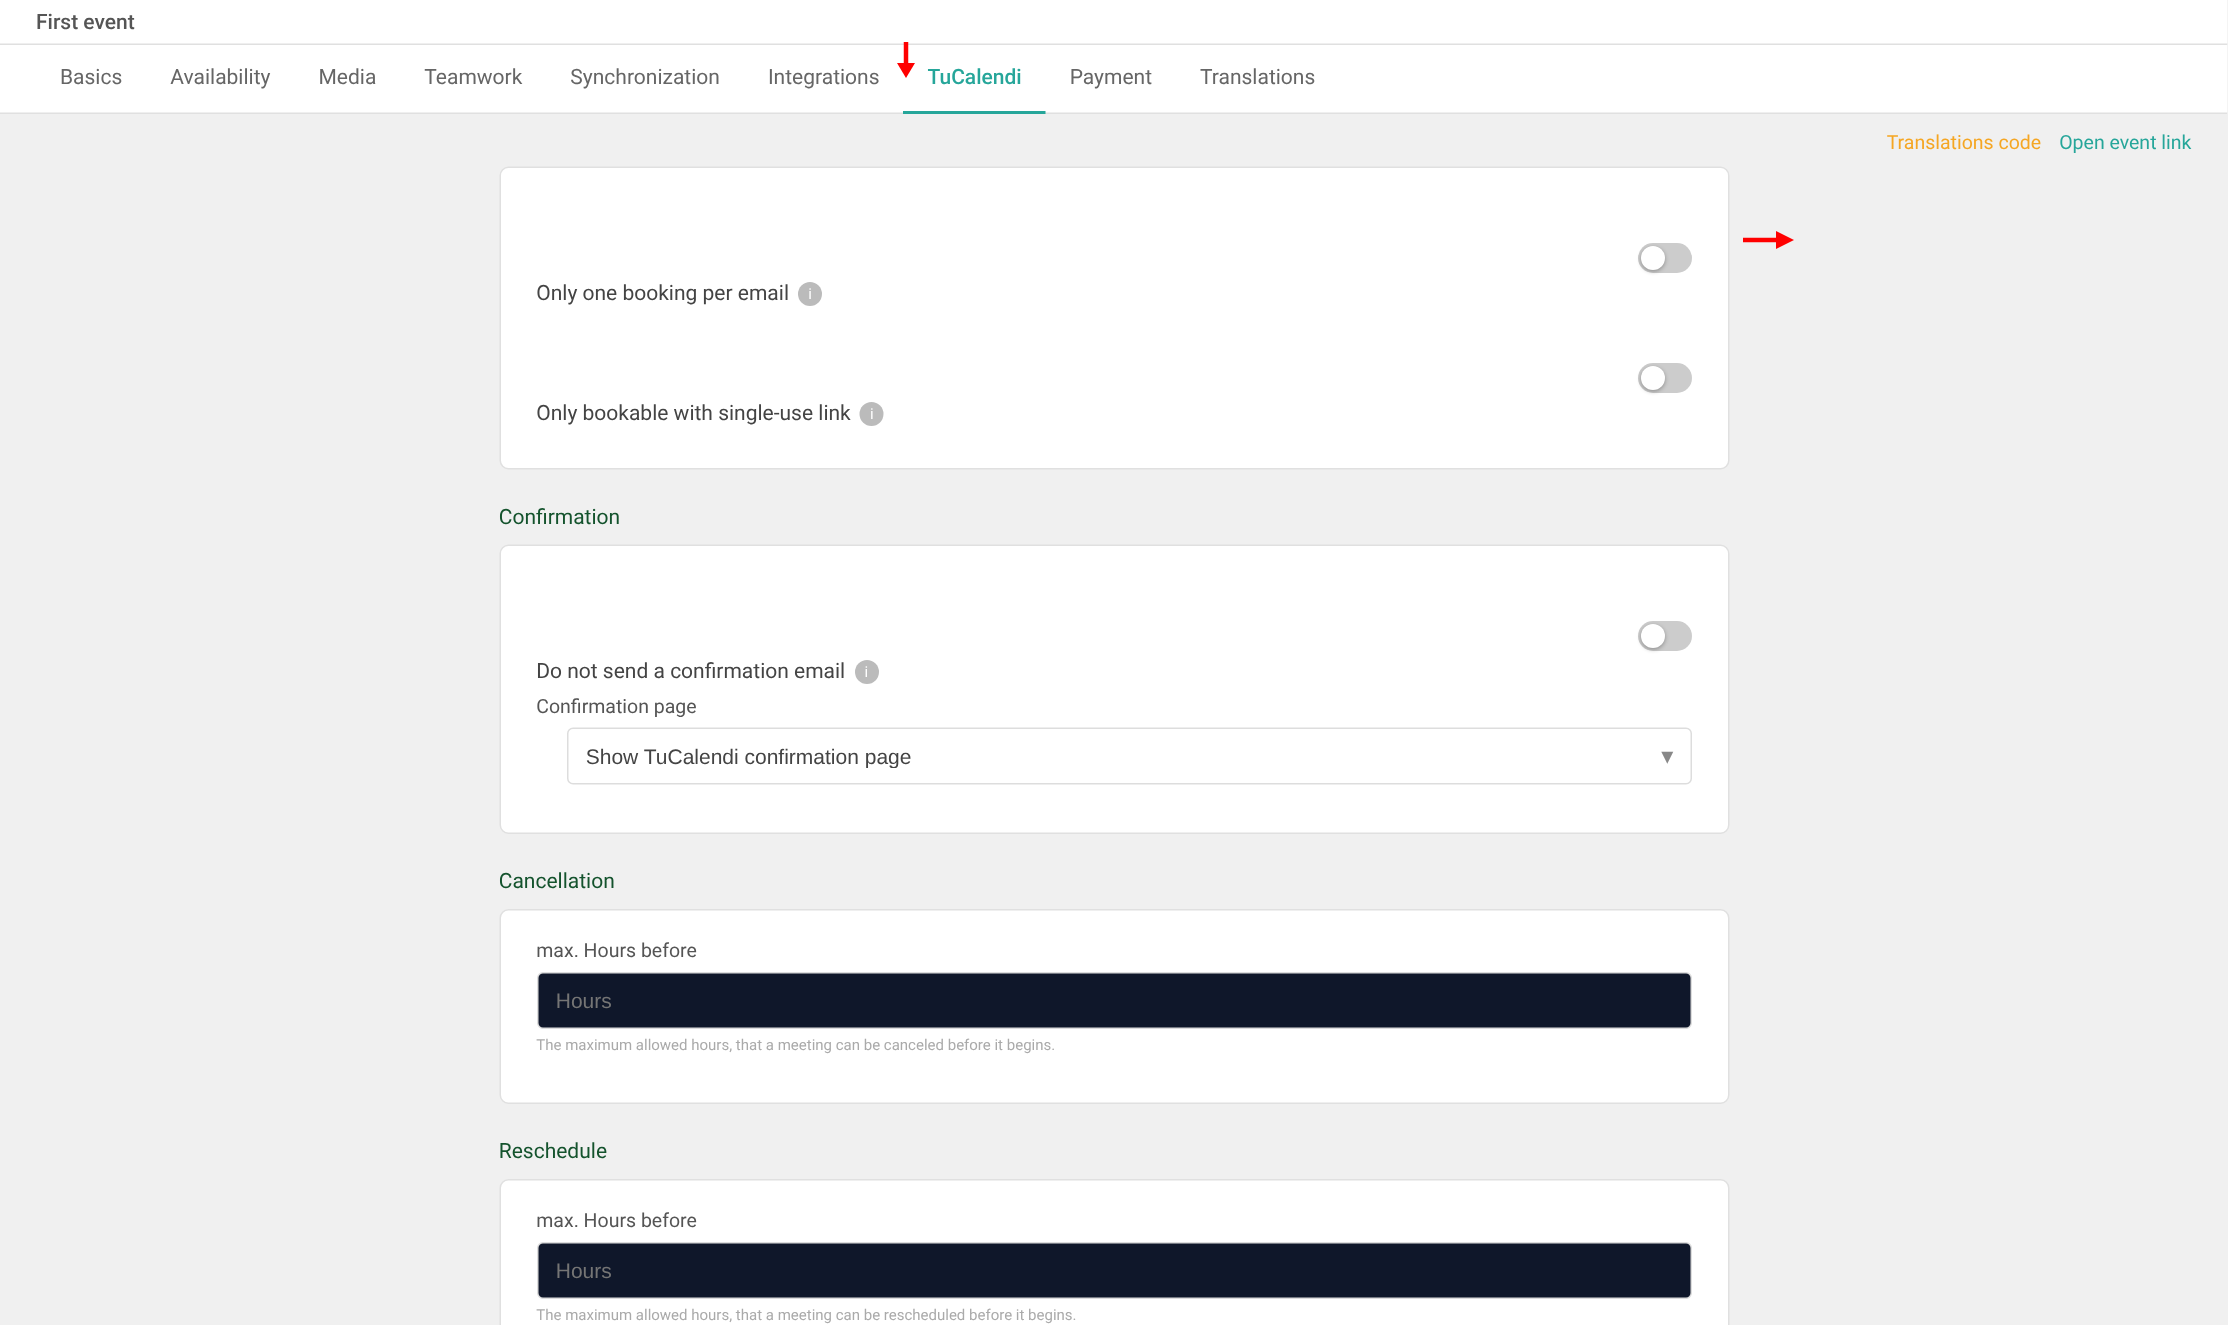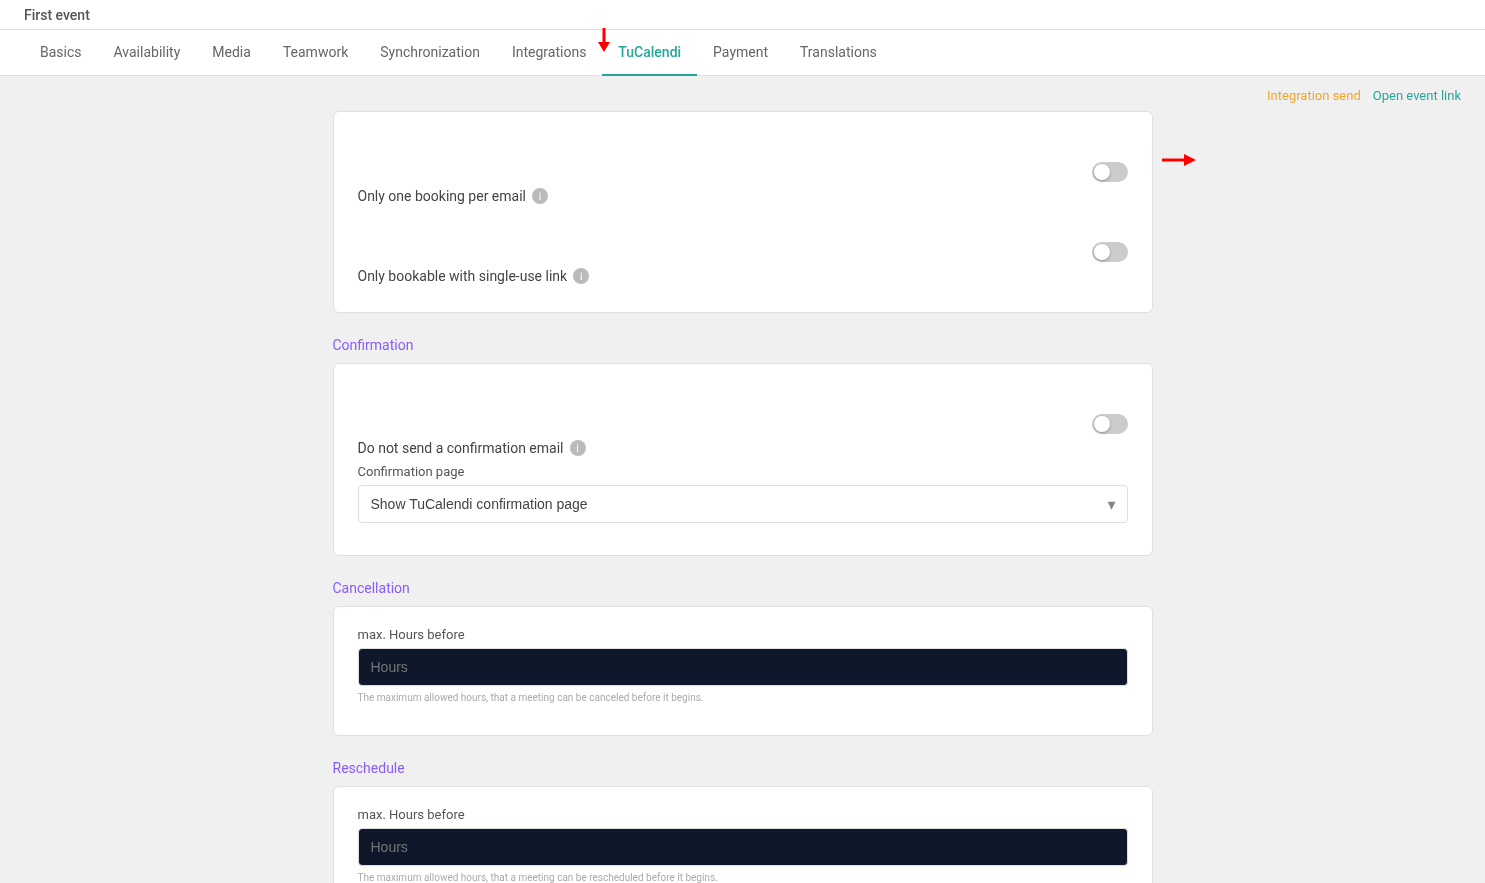--- a/index.html
+++ b/index.html
@@ -16,21 +16,21 @@
 
     
     .top-actions { display: flex; justify-content: flex-end; padding: 12px 24px 8px; gap: 12px; }
     .action-link { color: #f5a623; font-size: 13px; cursor: pointer; text-decoration: none; }
     .action-link.teal { color: #26a69a; }
 
     
     .card { background: #fff; border-radius: 6px; border: 1px solid #e0e0e0; margin-bottom: 24px; padding: 20px 24px; position: relative; }
 
     
-    .section-label { font-size: 14px; color: #8b5cf6; margin-bottom: 10px; text-align: right; }
+    .section-label { font-size: 14px; color: #14532d; margin-bottom: 10px; text-align: right; }
 
     
     .toggle-row { display: flex; align-items: center; justify-content: space-between; padding: 8px 0; }
     .toggle-label { display: flex; align-items: center; gap: 6px; font-size: 14px; color: #444; margin-top: 48px; }
     .info-icon { width: 16px; height: 16px; border-radius: 50%; background: #bbb; color: #fff; font-size: 10px; display: inline-flex; align-items: center; justify-content: center; cursor: pointer; flex-shrink: 0; }
 
     
     .toggle { position: relative; width: 36px; height: 20px; cursor: pointer; }
     .toggle input { opacity: 0; width: 0; height: 0; }
     .toggle-track { position: absolute; top: 0; left: 0; right: 0; bottom: 0; background: #ccc; border-radius: 10px; transition: background 0.2s; }
@@ -38,21 +38,21 @@
     .toggle input:checked + .toggle-track { background: #26a69a; }
     .toggle input:checked + .toggle-track + .toggle-thumb { transform: translateX(16px); }
 
     
     .form-group { margin-bottom: 12px; }
     .form-label { font-size: 13px; color: #555; margin-bottom: 6px; display: block; }
     .form-input { width: 100%; border: 1px solid #ddd; border-radius: 4px; padding: 10px 12px; font-size: 14px; color: #999; outline: none; background: #0f172a; }
     .form-hint { font-size: 10px; color: #aaa; margin-top: 6px; }
 
     
-    .form-select-wrapper { position: relative; }
+    .form-select-wrapper { position: relative; margin-left: 20px; }
     .form-select { width: 100%; border: 1px solid #ddd; border-radius: 4px; padding: 10px 40px 10px 12px; font-size: 14px; color: #444; outline: none; background: #fff; appearance: none; cursor: pointer; }
     .select-arrow { position: absolute; right: 12px; top: 50%; transform: translateY(-50%); color: #888; pointer-events: none; font-size: 16px; }
 
     
     .nav-wrapper { position: relative; }
 
     
     .page-wrapper { max-width: 1485px; background: #f0f0f0; min-height: 883px; }
     .content-area { padding: 0 0 40px; }
     .inner-content { max-width: 860px; margin: 0 auto; padding: 0 20px; }
@@ -81,21 +81,21 @@
       <a class="nav-item">Teamwork</a>
       <a class="nav-item">Synchronization</a>
       <a class="nav-item">Integrations</a>
       <a class="nav-item active">TuCalendi</a>
       <a class="nav-item">Payment</a>
       <a class="nav-item">Translations</a>
     </nav>
   </div>
 
   <div class="top-actions">
-    <a class="action-link">Integration send</a>
+    <a class="action-link">Translations code</a>
     <a class="action-link teal">Open event link</a>
   </div>
 
   <div class="content-area">
     <div class="inner-content">
 
       <div class="card">
 
         <div style="position: absolute; right: -50px; top: 38px; pointer-events: none; z-index: 10;">
           <svg width="40" height="20" viewBox="0 0 40 20">

